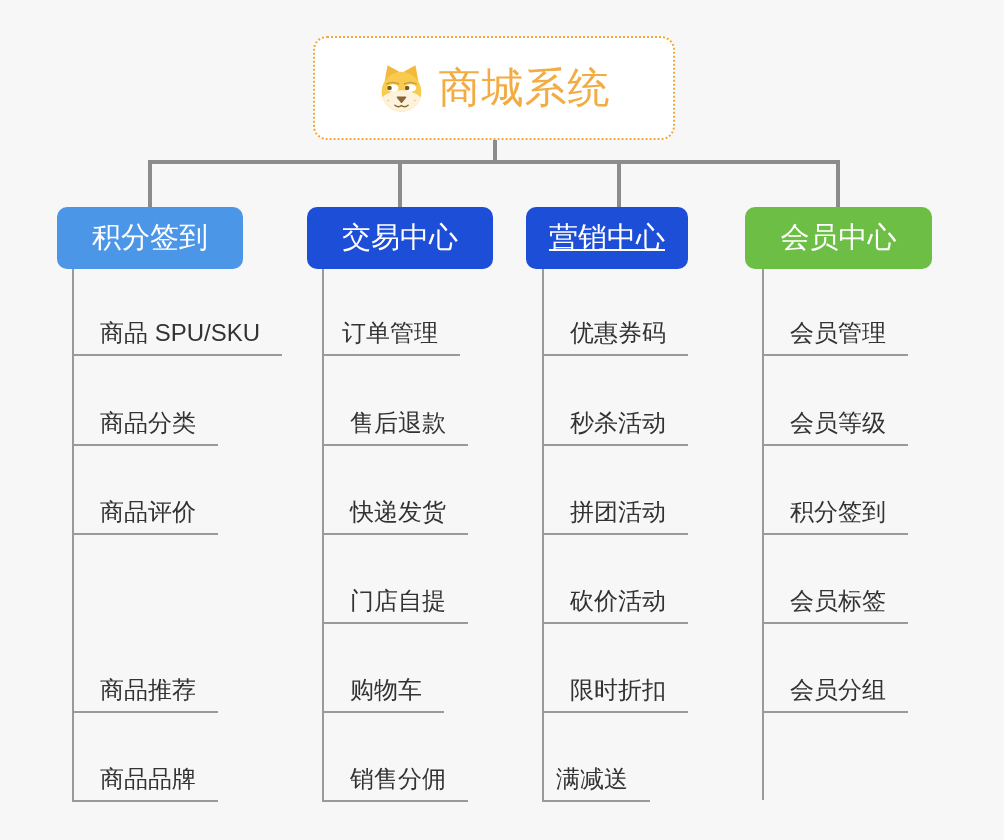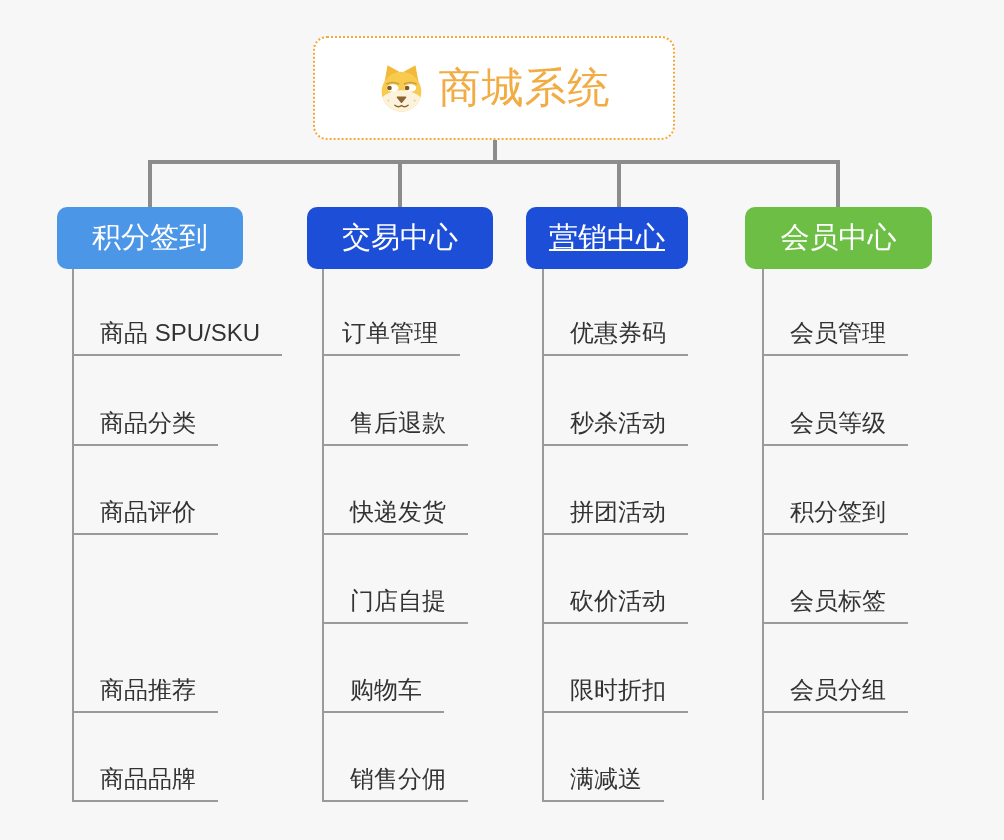--- a/index.html
+++ b/index.html
@@ -133,21 +133,21 @@
   <div class="leaf" style="left:322px; top:497px;">快递发货</div>
   <div class="leaf" style="left:322px; top:586px;">门店自提</div>
   <div class="leaf" style="left:322px; top:675px;">购物车</div>
   <div class="leaf" style="left:322px; top:764px;">销售分佣</div>
 
   <div class="leaf" style="left:542px; top:318px;">优惠券码</div>
   <div class="leaf" style="left:542px; top:408px;">秒杀活动</div>
   <div class="leaf" style="left:542px; top:497px;">拼团活动</div>
   <div class="leaf" style="left:542px; top:586px;">砍价活动</div>
   <div class="leaf" style="left:542px; top:675px;">限时折扣</div>
-  <div class="leaf" style="left:542px; top:764px;">满减送</div>
+  <div class="leaf" style="left:542px; top:764px;padding-left:14px;">满减送</div>
 
   <div class="leaf" style="left:762px; top:318px;">会员管理</div>
   <div class="leaf" style="left:762px; top:408px;">会员等级</div>
   <div class="leaf" style="left:762px; top:497px;">积分签到</div>
   <div class="leaf" style="left:762px; top:586px;">会员标签</div>
   <div class="leaf" style="left:762px; top:675px;">会员分组</div>
 
 </div>
 
 </body></html>

